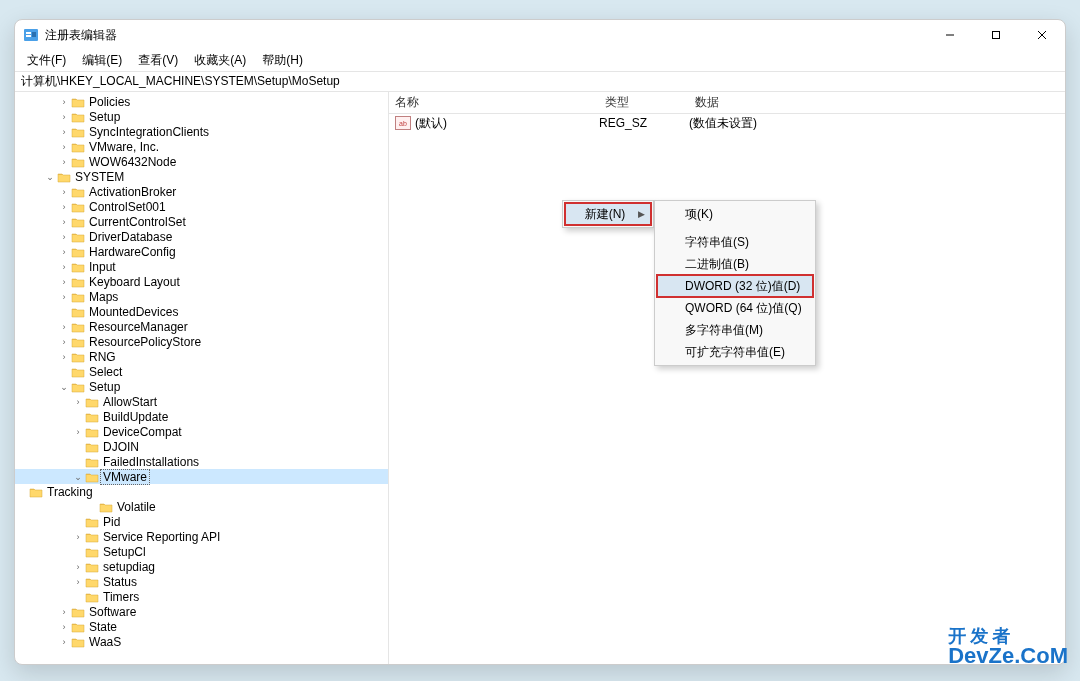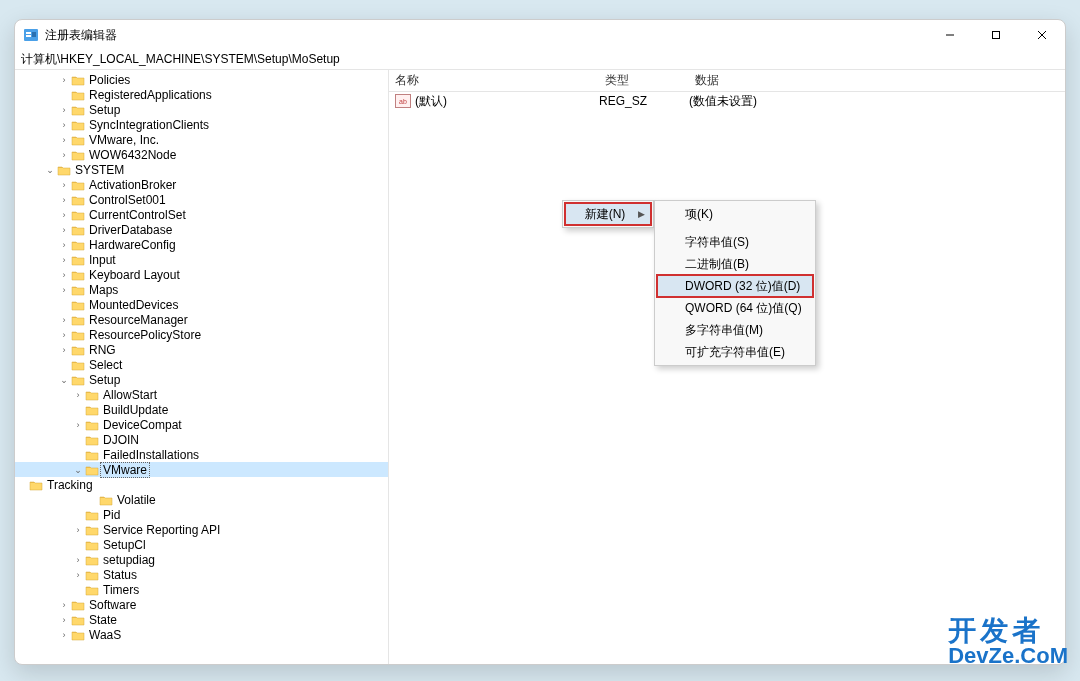--- a/index.html
+++ b/index.html
@@ -54,21 +54,21 @@
 .ctx-menu .item { height: 22px; display: flex; align-items: center; padding: 0 20px 0 28px; white-space: nowrap; position: relative; }
 .ctx-menu .item.highlight { background: #d8e6f2; }
 .ctx-menu .item .arrow { position: absolute; right: 6px; font-size: 9px; color: #555; }
 .ctx-menu.primary { left: 562px; top: 200px; width: 92px; text-align: center; }
 .ctx-menu.primary .item { padding: 0 18px 0 12px; justify-content: center; }
 .ctx-menu.secondary { left: 654px; top: 200px; width: 162px; }
 .redbox { outline: 2px solid #d03030; outline-offset: -1px; }
 
 
 .watermark { position: absolute; right: 12px; bottom: 14px; font-family: "Arial", sans-serif; font-weight: 600; text-align: left; line-height: 1; }
-.watermark .l1 { color: #1a73c9; font-size: 28px; letter-spacing: 4px; }
+.watermark .l1 { color: #1a73c9; font-size: 18px; letter-spacing: 4px; }
 .watermark .l2 { color: #1a73c9; font-size: 22px; letter-spacing: 0px; }
 
 
 .tree-pane::-webkit-scrollbar { width: 14px; }
 .tree-pane::-webkit-scrollbar-track { background: #f0f0f0; }
 .tree-pane::-webkit-scrollbar-thumb { background: #c0c0c0; }
 </style>
 </head>
 <body>
 
@@ -96,47 +96,44 @@
         </svg>
       </div>
     <div class="win-btn">
         <svg width="10" height="10" viewBox="0 0 10 10">
           <line x1="1" y1="1" x2="9" y2="9" stroke="#000" stroke-width="1"></line>
           <line x1="9" y1="1" x2="1" y2="9" stroke="#000" stroke-width="1"></line>
         </svg>
       </div>
   </div>
 
+  <div class="menubar">
+    <span class="menu-item">文件(F)</span>
+    <span class="menu-item">编辑(E)</span>
+    <span class="menu-item">查看(V)</span>
+    <span class="menu-item">收藏夹(A)</span>
+    <span class="menu-item">帮助(H)</span>
+  </div>
 
   <div class="addressbar">
     <span>计算机\HKEY_LOCAL_MACHINE\SYSTEM\Setup\MoSetup</span>
   </div>
 
   <div class="content">
     <div class="tree-pane">
       <div class="tree" id="tree-root">
           <div class="tree-row" style="padding-left: 42px;">
             <span class="twisty">›</span>
             <span class="folder-icon">
               <svg viewBox="0 0 14 12">
                 <path d="M1 3 L1 11 L13 11 L13 4 L6 4 L5 3 Z" fill="#ffd86b" stroke="#d4a83a" stroke-width="0.5"></path>
                 <path d="M1 3 L5 3 L6 4 L1 4 Z" fill="#e8b94a"></path>
               </svg>
             </span>
             <span>Policies</span>
-          </div>
-          <div class="tree-row" style="padding-left: 42px;">
-            <span class="twisty empty">·</span>
-            <span class="folder-icon">
-              <svg viewBox="0 0 14 12">
-                <path d="M1 3 L1 11 L13 11 L13 4 L6 4 L5 3 Z" fill="#ffd86b" stroke="#d4a83a" stroke-width="0.5"></path>
-                <path d="M1 3 L5 3 L6 4 L1 4 Z" fill="#e8b94a"></path>
-              </svg>
-            </span>
-            <span>RegisteredApplications</span>
           </div>
           <div class="tree-row" style="padding-left: 42px;">
             <span class="twisty">›</span>
             <span class="folder-icon">
               <svg viewBox="0 0 14 12">
                 <path d="M1 3 L1 11 L13 11 L13 4 L6 4 L5 3 Z" fill="#ffd86b" stroke="#d4a83a" stroke-width="0.5"></path>
                 <path d="M1 3 L5 3 L6 4 L1 4 Z" fill="#e8b94a"></path>
               </svg>
             </span>
             <span>Setup</span>

